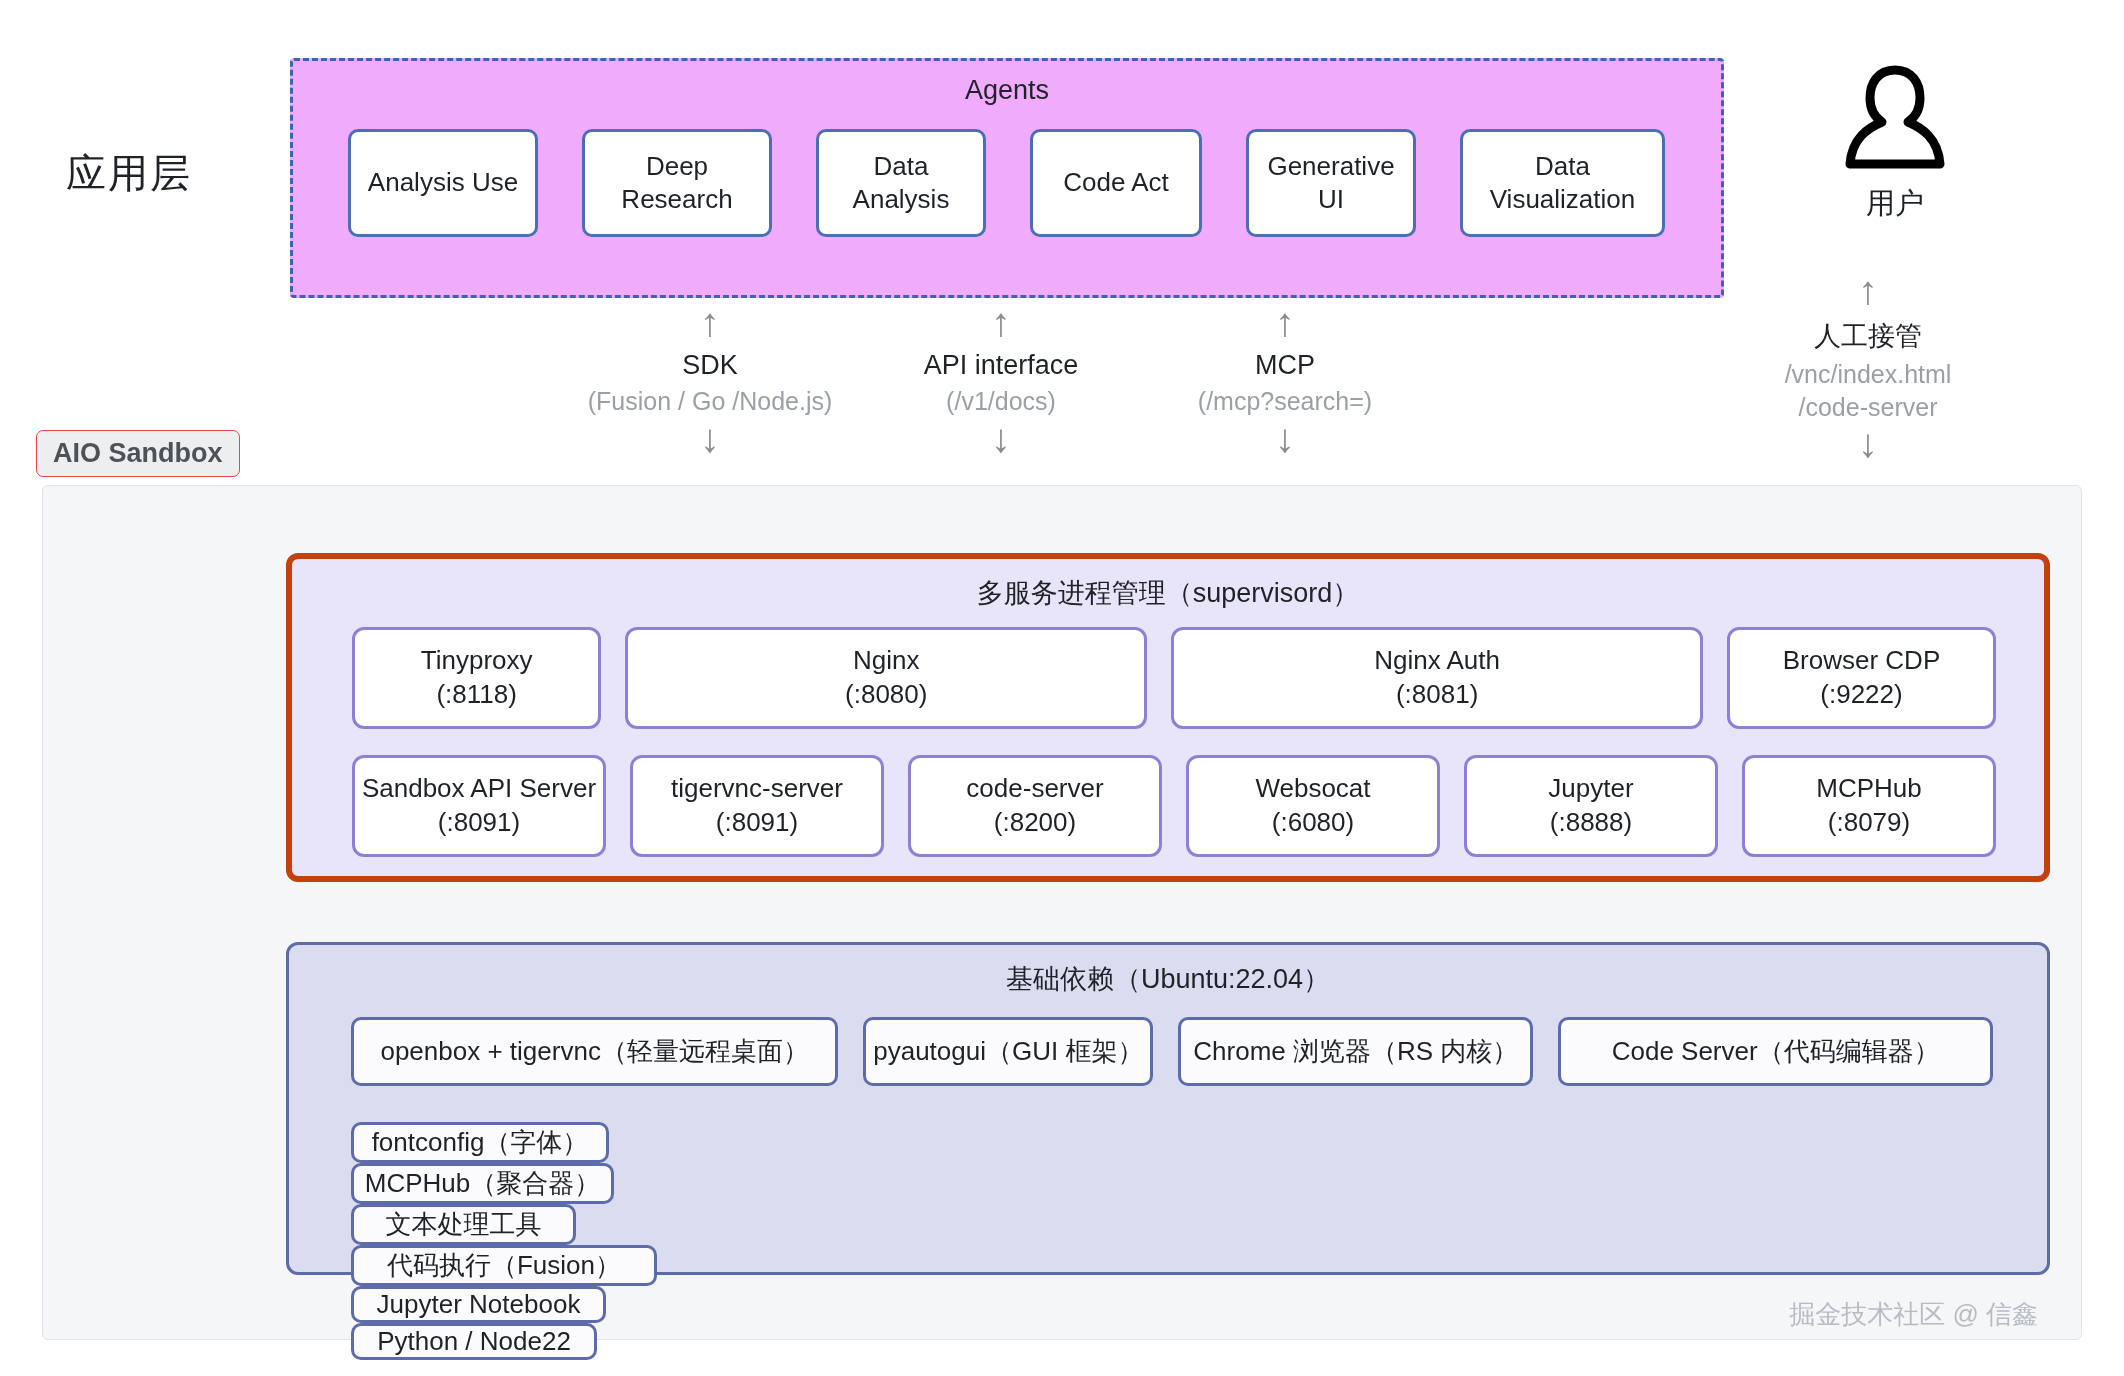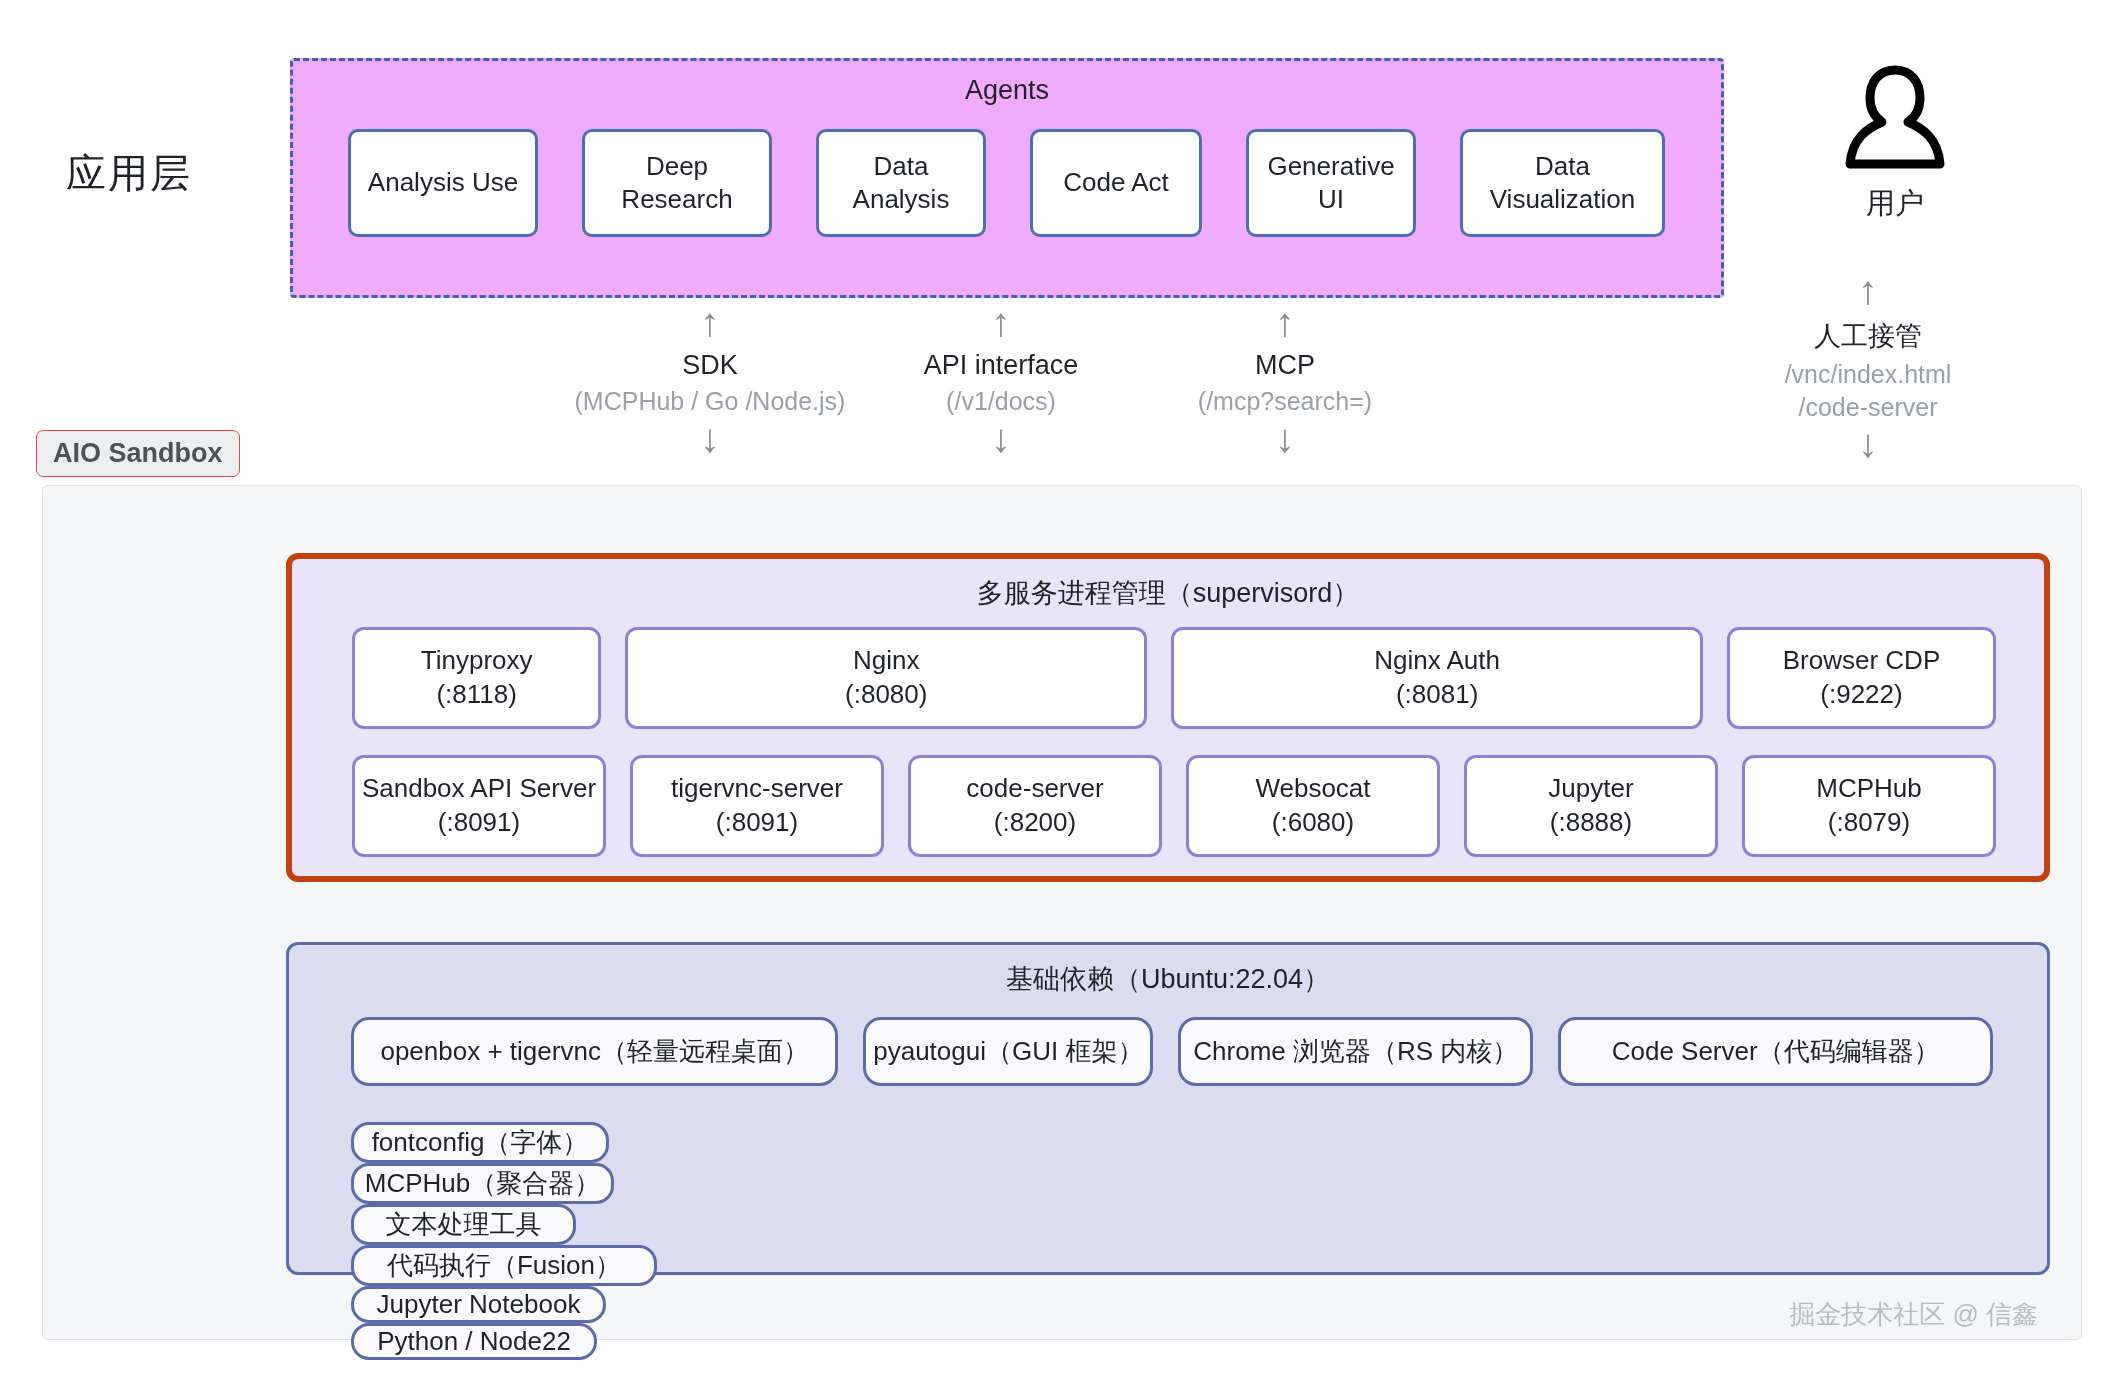--- a/index.html
+++ b/index.html
@@ -175,21 +175,21 @@
   .base-row {
     position: absolute; left: 62px;
     width: 1642px;
     display: flex; align-items: stretch;
   }
   #base-row1 { top: 72px; height: 69px; }
   #base-row2 { top: 177px; height: 69px; flex-direction: column; }
   .base-box {
     background: #fbfbfd;
     border: 3px solid #5d6bab;
-    border-radius: 18px;
+    border-radius: 10px;
     display: flex; align-items: center; justify-content: center;
     text-align: center;
     font-size: 26px; color: #1f2328;
     white-space: nowrap;
     margin-right: 25px;
     padding: 0 24px;
   }
   .base-box:last-child { margin-right: 0; }
   .b1w0 { width: 490px; }
   .b1w1 { width: 290px; }
@@ -247,21 +247,21 @@
   <div id="user-block">
     <svg id="user-icon" width="110" height="118" viewBox="0 0 110 118">
       <path d="M55 10 C38 10 30 23 30 38 C30 50 36 58 42 62 C28 68 12 78 10 104 L100 104 C98 78 82 68 68 62 C74 58 80 50 80 38 C80 23 72 10 55 10 Z" fill="none" stroke="#000000" stroke-width="9" stroke-linejoin="round" stroke-linecap="round"></path>
     </svg>
     <div id="user-label">用户</div>
   </div>
 
   <div class="conn" id="conn-sdk">
     <span class="arrow-up">↑</span>
     <div class="c-title">SDK</div>
-    <div class="c-sub">(MCPHub / Go /Node.js)</div>
+    <div class="c-sub">(Fusion / Go /Node.js)</div>
     <span class="arrow-dn">↓</span>
   </div>
 
   <div class="conn" id="conn-api">
     <span class="arrow-up">↑</span>
     <div class="c-title">API interface</div>
     <div class="c-sub">(/v1/docs)</div>
     <span class="arrow-dn">↓</span>
   </div>
 

